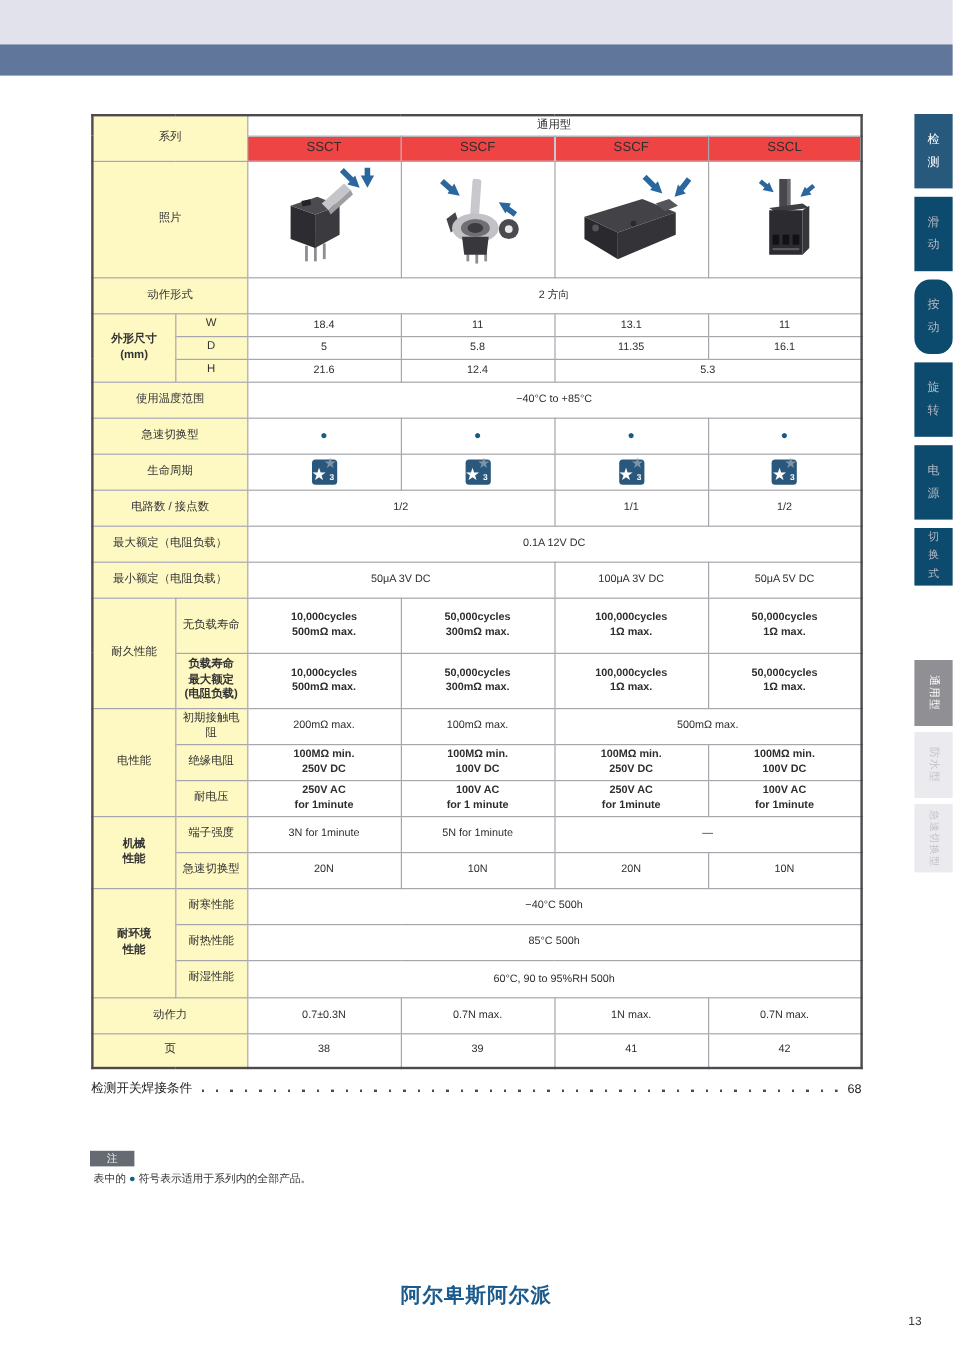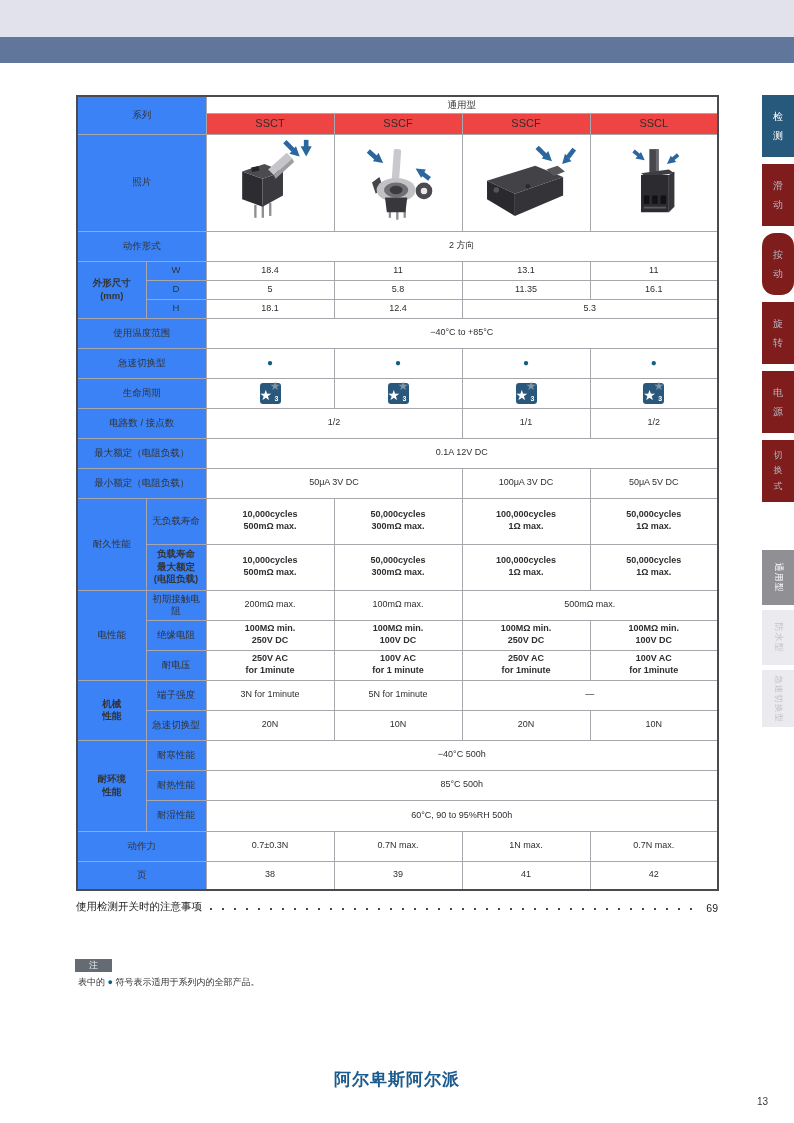--- a/index.html
+++ b/index.html
@@ -10,21 +10,21 @@
     -webkit-font-smoothing:antialiased;
   }
   .band-top { position:absolute; left:0; top:0; width:794px; height:37px; background:#e1e2eb; }
   .band-blue { position:absolute; left:0; top:37px; width:794px; height:26px; background:#60769a; }
 
   
   .side-tab {
     position:absolute; right:0; width:32px;
     display:flex; align-items:center; justify-content:center;
   }
-  .side-tab.t-inactive { background:#7f1d1d; color:#b6b7c2; }
+  .side-tab.t-inactive { background:#0c4a6e; color:#b6b7c2; }
   .side-tab.t-active   { background:#27597d; color:#ffffff; }
   .side-tab.b-inactive { background:#ebebef; color:#c2c2c8; }
   .side-tab.b-active   { background:#909094; color:#ffffff; }
   .side-tab .stack {
     width:1em; font-size:10px; line-height:1.9; text-align:right;
     word-break:break-all; letter-spacing:0;
   }
   .side-tab .rot {
     transform:rotate(90deg); white-space:nowrap; font-size:9px; letter-spacing:1px;
   }
@@ -33,21 +33,21 @@
   .spec-table {
     position:absolute; left:76px; top:95px;
     border-collapse:collapse; table-layout:fixed;
     border:2px solid #4b4b4f;
   }
   .spec-table td {
     border:1px solid #a6a6ac;
     font-size:9px; color:#2e2e30; text-align:center; vertical-align:middle;
     padding:0 2px; line-height:1.3; overflow:hidden;
   }
-  td.lbl { background:#3b82f6; font-size:9.5px; color:#333; }
+  td.lbl { background:#fef9c3; font-size:9.5px; color:#333; }
   td.hdr-group { background:#ffffff; font-size:9.5px; }
   td.hdr-col { background:#ef4444; font-weight:normal; font-size:11px; }
   .pre { white-space:pre-line;font-weight:bold; }
   .bullet { color:#155c86; font-size:10px; }
 
   .life-badge {
     position:relative; width:21px; height:21px; margin:0 auto;
     background:#2a587c; border-radius:3px;
   }
   .life-badge .star-ghost {
@@ -101,21 +101,21 @@
   </div>
 <div class="side-tab t-inactive" style="top:233px;height:62px;border-radius:13px;">
     <span class="stack">按动</span>
   </div>
 <div class="side-tab t-inactive" style="top:302px;height:62px;">
     <span class="stack">旋转</span>
   </div>
 <div class="side-tab t-inactive" style="top:371px;height:62px;">
     <span class="stack">电源</span>
   </div>
-<div class="side-tab t-inactive" style="top:440px;height:62px;">
+<div class="side-tab t-inactive" style="top:440px;height:48px;font-family:Liberation Mono, monospace;">
     <span class="stack" style="font-size:9px;line-height:1.7;">切换式</span>
   </div>
 <div class="side-tab b-active" style="top:550px;height:55px;">
     <span class="rot">通用型</span>
   </div>
 <div class="side-tab b-inactive" style="top:610px;height:55px;">
     <span class="rot">防水型</span>
   </div>
 <div class="side-tab b-inactive" style="top:670px;height:57px;">
     <span class="rot" style="font-size:8.5px;">急速切换型</span>
@@ -237,21 +237,21 @@
   </tr>
   <tr style="height:19px">
     <td class="lbl">D</td>
     <td>5</td>
     <td>5.8</td>
     <td>11.35</td>
     <td>16.1</td>
   </tr>
   <tr style="height:19px">
     <td class="lbl">H</td>
-    <td>18.1</td>
+    <td>21.6</td>
     <td>12.4</td>
     <td colspan="2">5.3</td>
   </tr>
 
   <tr style="height:30px">
     <td class="lbl" colspan="2">使用温度范围</td>
     <td colspan="4">−40°C to +85°C</td>
   </tr>
 
   <tr style="height:30px">
@@ -412,23 +412,23 @@
     <td>38</td>
     <td>39</td>
     <td>41</td>
     <td>42</td>
   </tr>
   </tbody>
 </table>
 
 <div class="index-links">
   <div class="index-line">
-    <span>使用检测开关时的注意事项</span>
+    <span>检测开关焊接条件</span>
     <span class="leader"></span>
-    <span class="pg">69</span>
+    <span class="pg">68</span>
   </div>
 </div>
 
 <div class="note-badge">注</div>
 <div class="note-text">
   <span>表中的</span>
   <span class="bullet">●</span>
   <span>符号表示适用于系列内的全部产品。</span>
 </div>
 

